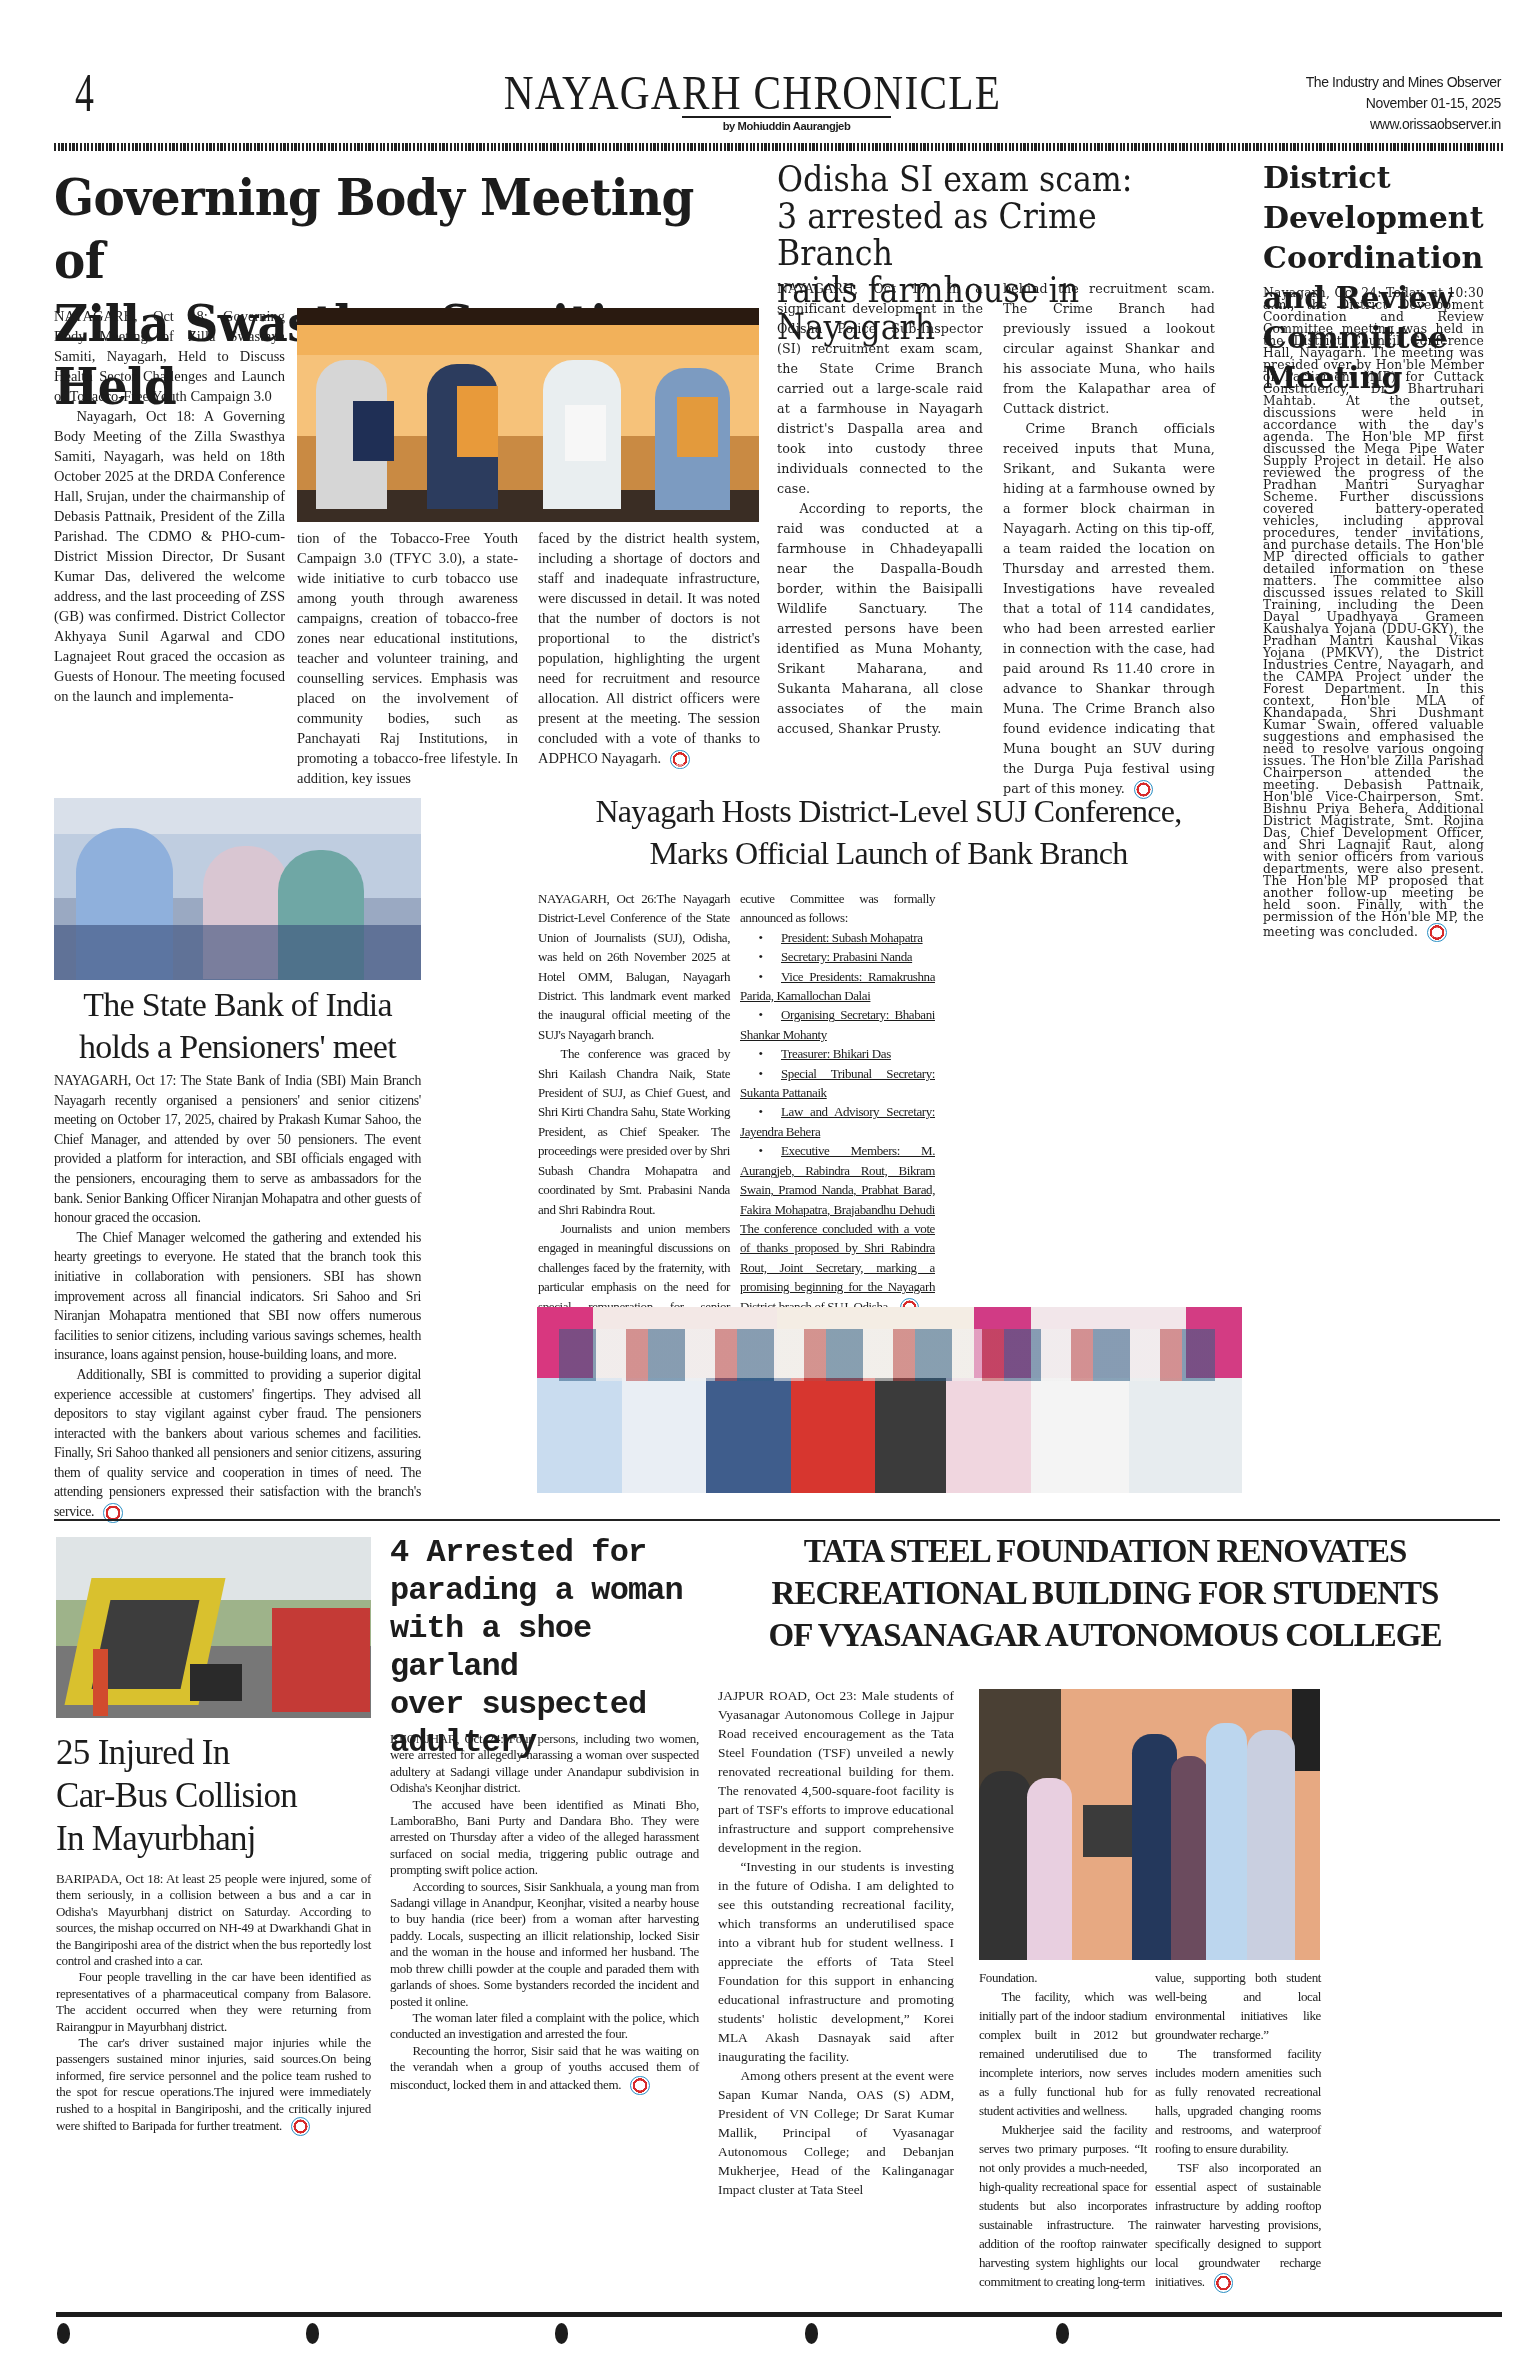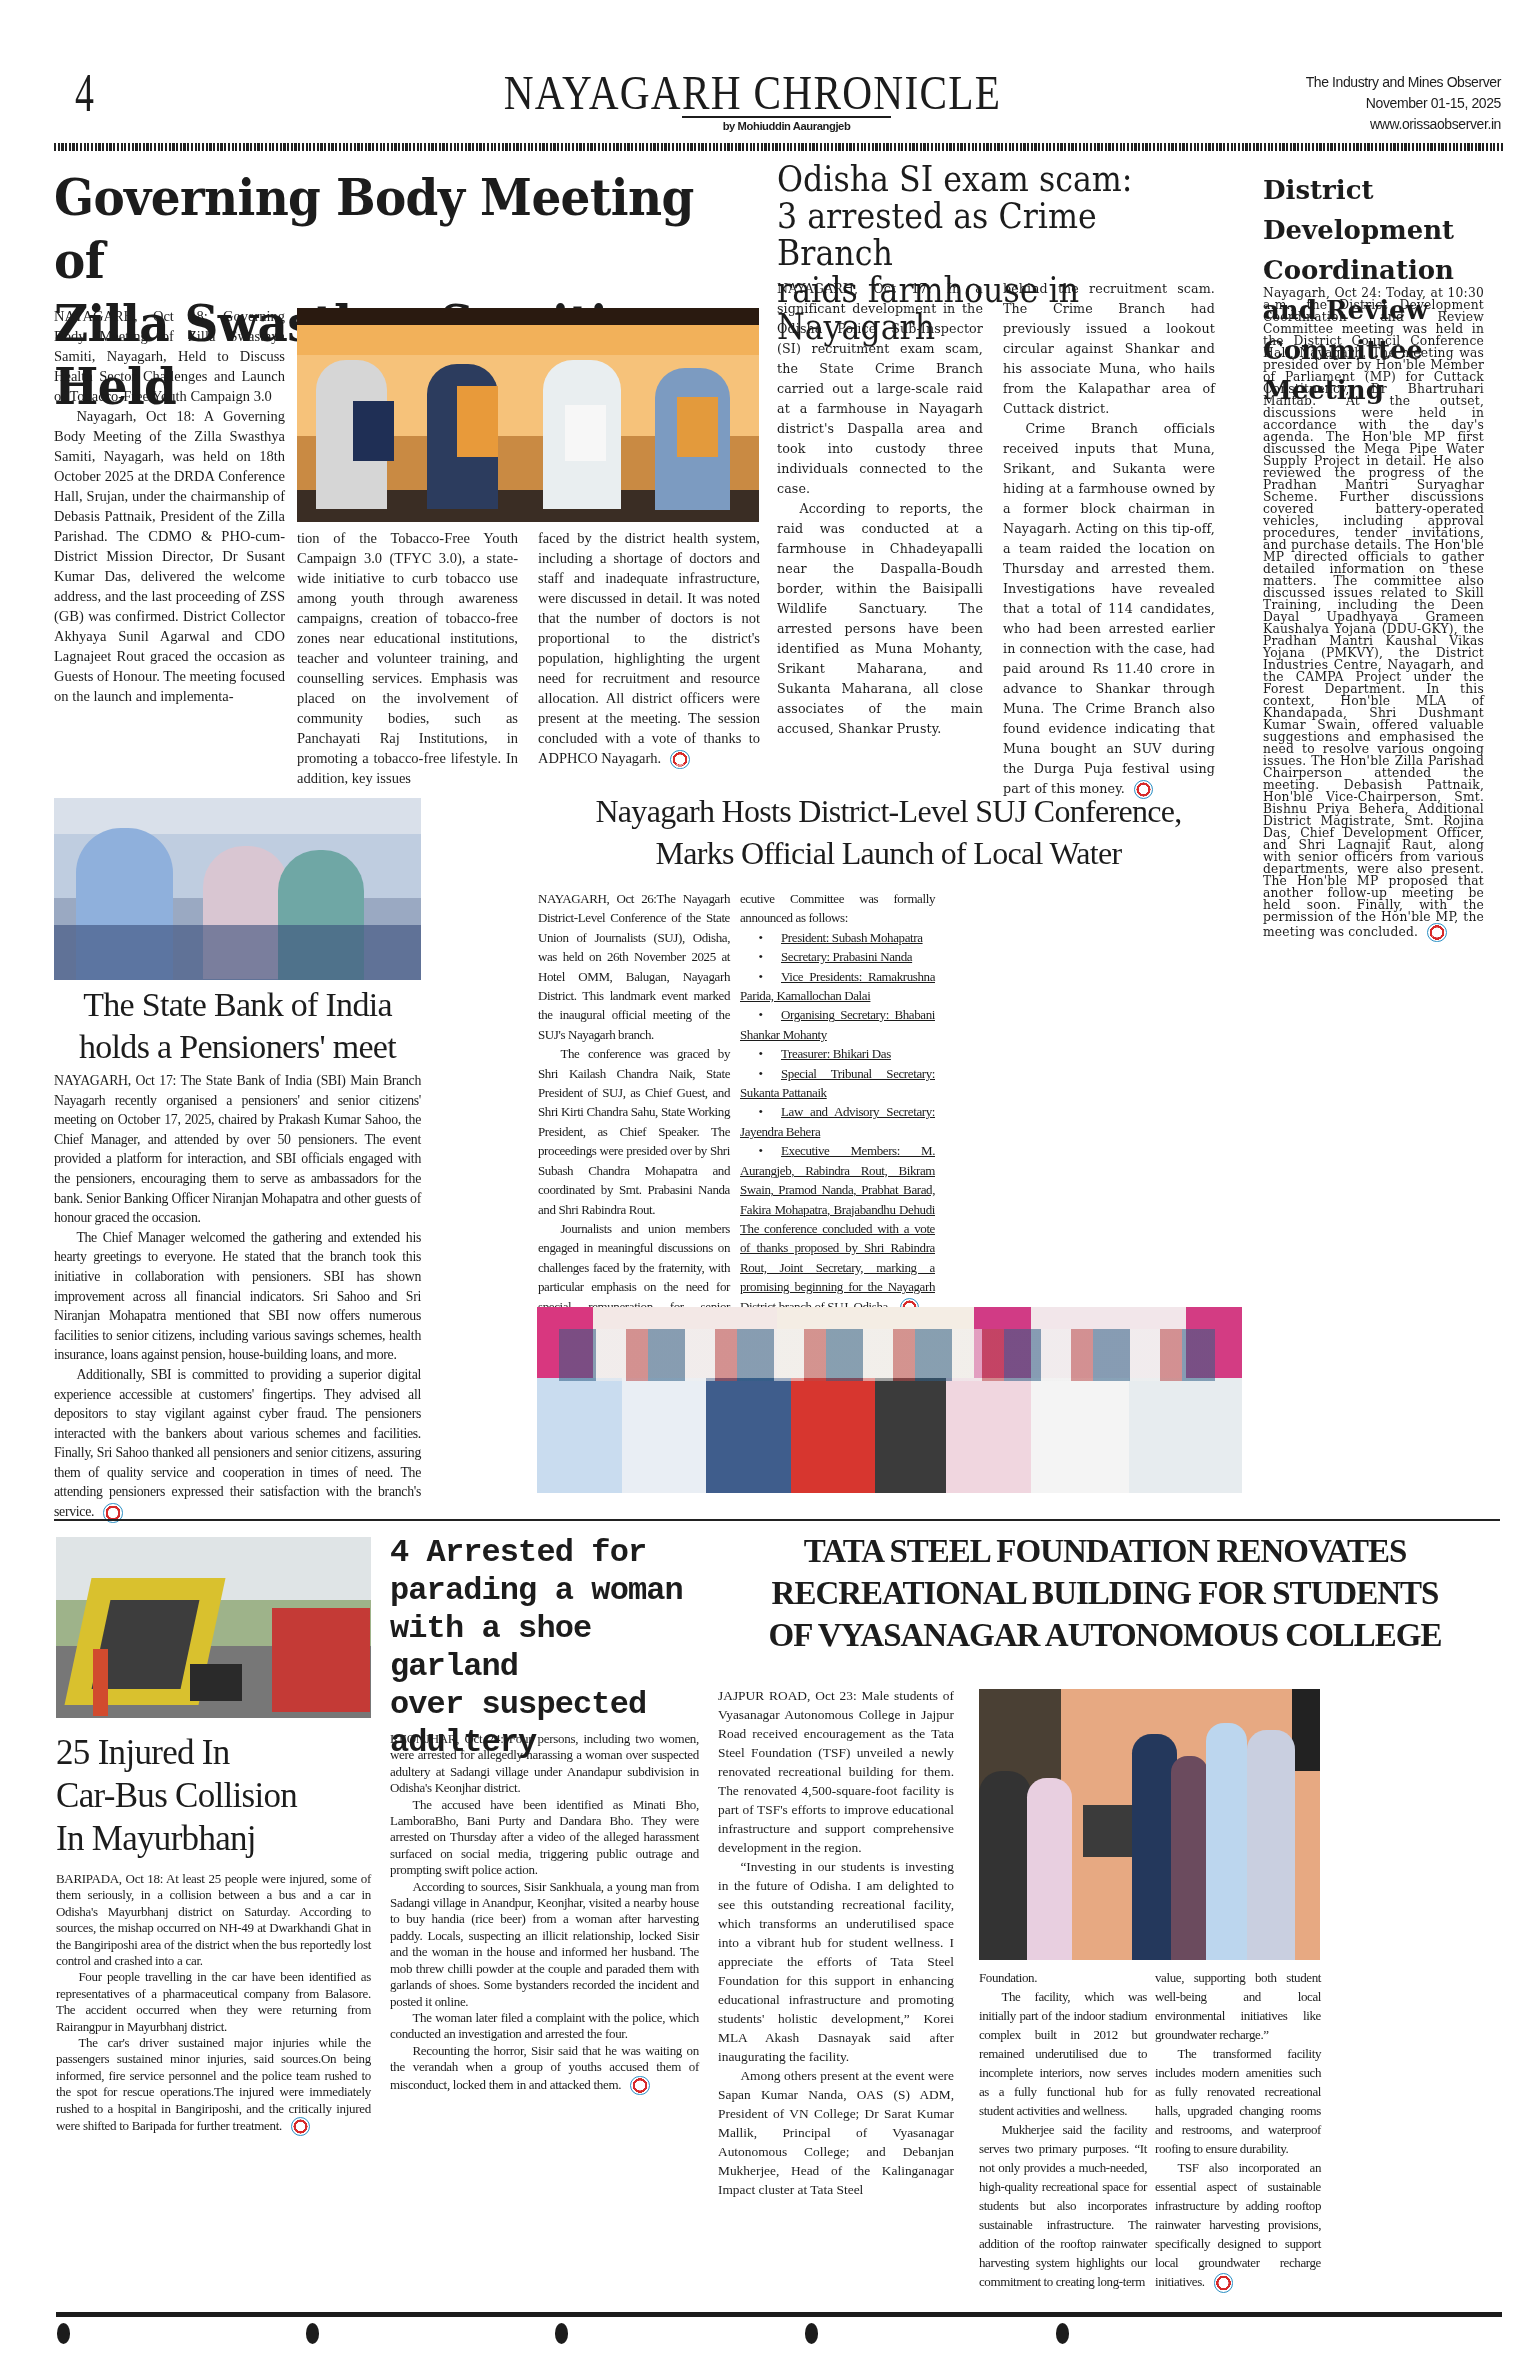--- a/index.html
+++ b/index.html
@@ -79,21 +79,21 @@
     <p>NAYAGARH, Oct 17: In a significant development in the Odisha Police Sub-Inspector (SI) recruitment exam scam, the State Crime Branch carried out a large-scale raid at a farmhouse in Nayagarh district's Daspalla area and took into custody three individuals connected to the case.</p>
     <p>According to reports, the raid was conducted at a farmhouse in Chhadeyapalli near the Daspalla-Boudh border, within the Baisipalli Wildlife Sanctuary. The arrested persons have been identified as Muna Mohanty, Srikant Maharana, and Sukanta Maharana, all close associates of the main accused, Shankar Prusty.</p>
   </div>
   <div class="col body-text" style="left:1003px; top:279px; width:212px; font-family:'DejaVu Serif', serif; font-size:12.7px; line-height:20px; letter-spacing:0.1px;">
     <p>behind the recruitment scam. The Crime Branch had previously issued a lookout circular against Shankar and his associate Muna, who hails from the Kalapathar area of Cuttack district.</p>
     <p><span>Crime Branch officials received inputs that Muna, Srikant, and Sukanta were hiding at a farmhouse owned by a former block chairman in Nayagarh. Acting on this tip-off, a team raided the location on Thursday and arrested them. Investigations have revealed that a total of 114 candidates, who had been arrested earlier in connection with the case, had paid around Rs 11.40 crore in advance to Shankar through Muna. The Crime Branch also found evidence indicating that Muna bought an SUV during the Durga Puja festival using part of this money.</span><span class="imo-badge"><span>IMO</span></span></p>
   </div>
 </section>
 
 <section>
-  <div class="abs headline-serif-bold" style="left:1263px; top:170px; width:224px; font-size:26px; line-height:40px;">
+  <div class="abs headline-serif-bold" style="left:1263px; top:158px; width:224px; font-size:30px; line-height:40px;">
     <div>District</div>
     <div>Development</div>
     <div>Coordination</div>
     <div>and Review</div>
     <div>Committee</div>
     <div>Meeting</div>
   </div>
   <div class="col body-text" style="left:1263px; top:287px; width:221px; font-family:'DejaVu Serif', serif; font-size:12.3px; line-height:12px; letter-spacing:0.2px;">
     <p><span>Nayagarh, Oct 24: Today, at 10:30 a.m., the District Development Coordination and Review Committee meeting was held in the District Council Conference Hall, Nayagarh. The meeting was presided over by Hon'ble Member of Parliament (MP) for Cuttack Constituency, Dr Bhartruhari Mahtab. At the outset, discussions were held in accordance with the day's agenda. The Hon'ble MP first discussed the Mega Pipe Water Supply Project in detail. He also reviewed the progress of the Pradhan Mantri Suryaghar Scheme. Further discussions covered battery-operated vehicles, including approval procedures, tender invitations, and purchase details. The Hon'ble MP directed officials to gather detailed information on these matters. The committee also discussed issues related to Skill Training, including the Deen Dayal Upadhyaya Grameen Kaushalya Yojana (DDU-GKY), the Pradhan Mantri Kaushal Vikas Yojana (PMKVY), the District Industries Centre, Nayagarh, and the CAMPA Project under the Forest Department. In this context, Hon'ble MLA of Khandapada, Shri Dushmant Kumar Swain, offered valuable suggestions and emphasised the need to resolve various ongoing issues. The Hon'ble Zilla Parishad Chairperson attended the meeting. Debasish Pattnaik, Hon'ble Vice-Chairperson, Smt. Bishnu Priya Behera, Additional District Magistrate, Smt. Rojina Das, Chief Development Officer, and Shri Lagnajit Raut, along with senior officers from various departments, were also present. The Hon'ble MP proposed that another follow-up meeting be held soon. Finally, with the permission of the Hon'ble MP, the meeting was concluded.</span><span class="imo-badge"><span>IMO</span></span></p>
   </div>
@@ -113,21 +113,21 @@
   <div class="col body-text" style="left:54px; top:1071px; width:367px; font-size:13.8px; line-height:19.6px; letter-spacing:-0.3px;">
     <p>NAYAGARH, Oct 17: The State Bank of India (SBI) Main Branch Nayagarh recently organised a pensioners' and senior citizens' meeting on October 17, 2025, chaired by Prakash Kumar Sahoo, the Chief Manager, and attended by over 50 pensioners. The event provided a platform for interaction, and SBI officials engaged with the pensioners, encouraging them to serve as ambassadors for the bank. Senior Banking Officer Niranjan Mohapatra and other guests of honour graced the occasion.</p>
     <p>The Chief Manager welcomed the gathering and extended his hearty greetings to everyone. He stated that the branch took this initiative in collaboration with pensioners. SBI has shown improvement across all financial indicators. Sri Sahoo and Sri Niranjan Mohapatra mentioned that SBI now offers numerous facilities to senior citizens, including various savings schemes, health insurance, loans against pension, house-building loans, and more.</p>
     <p><span>Additionally, SBI is committed to providing a superior digital experience accessible at customers' fingertips. They advised all depositors to stay vigilant against cyber fraud. The pensioners interacted with the bankers about various schemes and facilities. Finally, Sri Sahoo thanked all pensioners and senior citizens, assuring them of quality service and cooperation in times of need. The attending pensioners expressed their satisfaction with the branch's service.</span><span class="imo-badge"><span>IMO</span></span></p>
   </div>
 </section>
 
 <section>
   <div class="abs" style="left:538px; top:790px; width:701px; text-align:center; font-size:32px; line-height:42px; font-family:'Liberation Serif', serif; letter-spacing:-0.7px;">
     <div>Nayagarh Hosts District-Level SUJ Conference,</div>
-    <div>Marks Official Launch of Local Water</div>
+    <div>Marks Official Launch of Bank Branch</div>
   </div>
   <div class="col body-text" style="left:538px; top:889px: width:192px;"></div>
   <div class="col body-text" style="left:538px; top:889px; width:192px; font-size:13px; line-height:19.4px; letter-spacing:-0.4px;">
     <p>NAYAGARH, Oct 26:The Nayagarh District-Level Conference of the State Union of Journalists (SUJ), Odisha, was held on 26th November 2025 at Hotel OMM, Balugan, Nayagarh District. This landmark event marked the inaugural official meeting of the SUJ's Nayagarh branch.</p>
     <p>The conference was graced by Shri Kailash Chandra Naik, State President of SUJ, as Chief Guest, and Shri Kirti Chandra Sahu, State Working President, as Chief Speaker. The proceedings were presided over by Shri Subash Chandra Mohapatra and coordinated by Smt. Prabasini Nanda and Shri Rabindra Rout.</p>
     <p>Journalists and union members engaged in meaningful discussions on challenges faced by the fraternity, with particular emphasis on the need for special remuneration for senior members aged 70 and above, and allowances for block-level representatives.</p>
     <p>The newly constituted Nayagarh District Ex-</p>
   </div>
   <div class="col body-text" style="left:740px; top:889px; width:195px; font-size:13px; line-height:19.4px; letter-spacing:-0.4px;">
     <p>ecutive Committee was formally announced as follows:</p>

